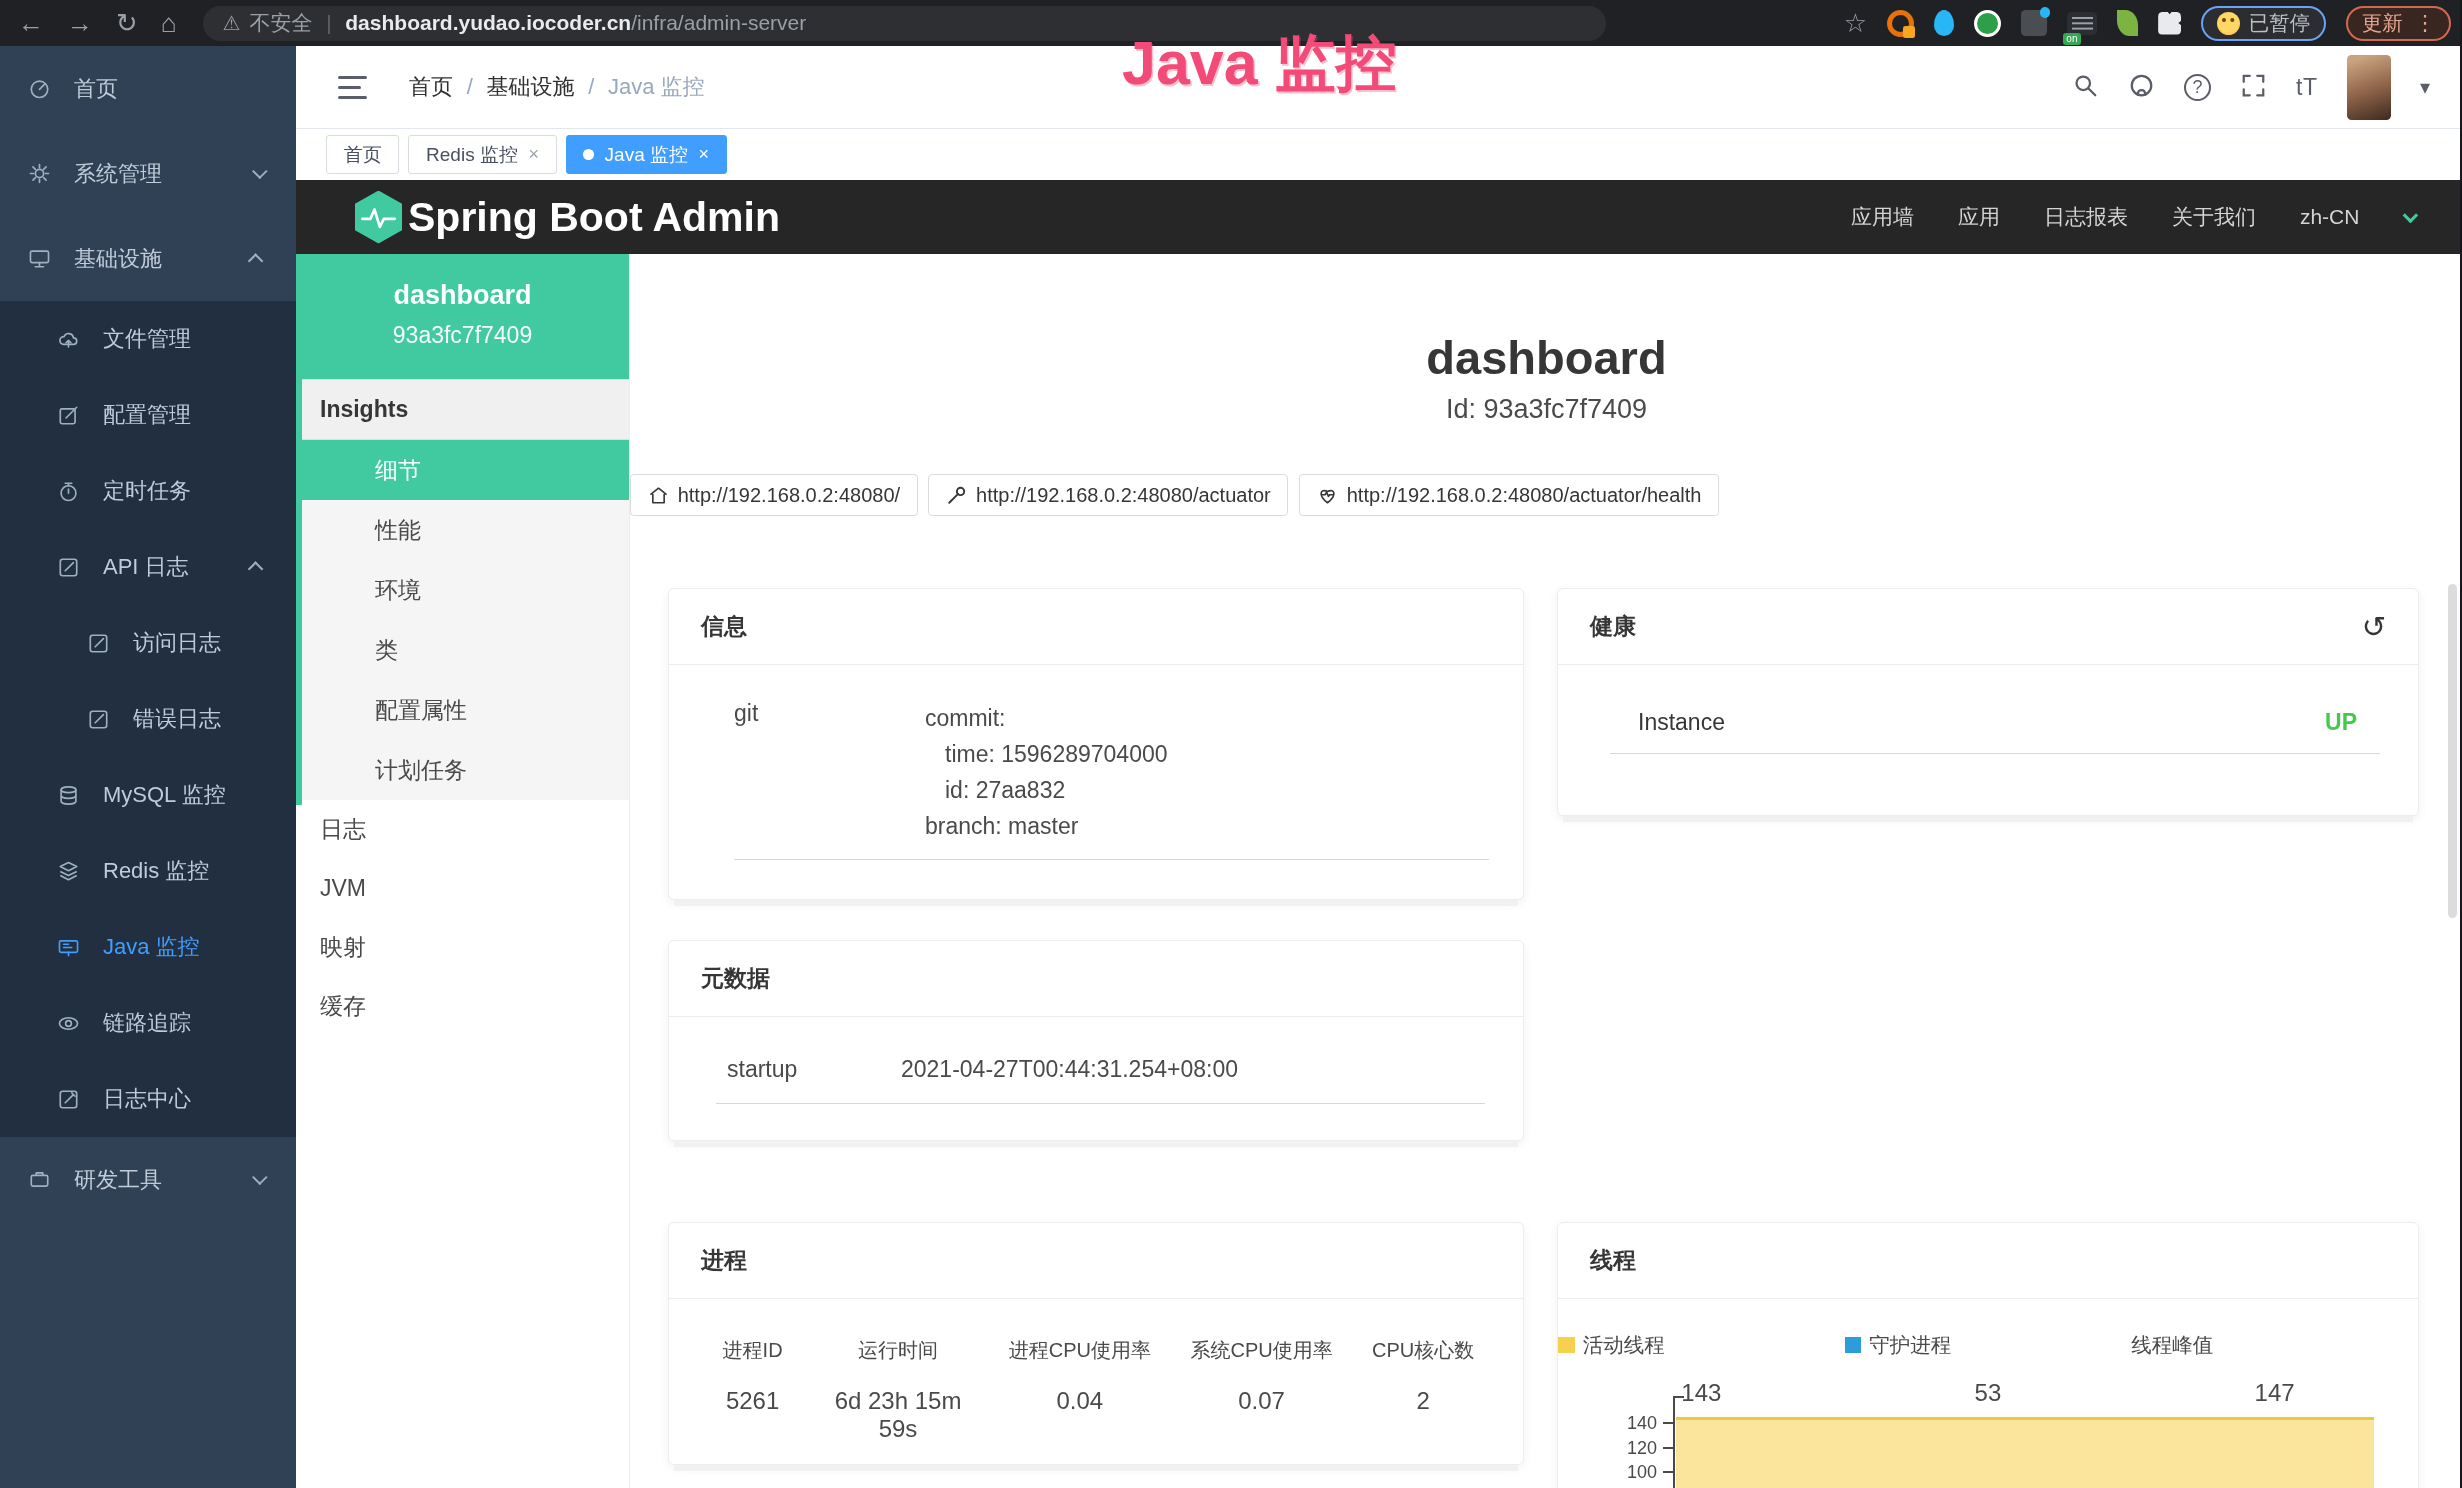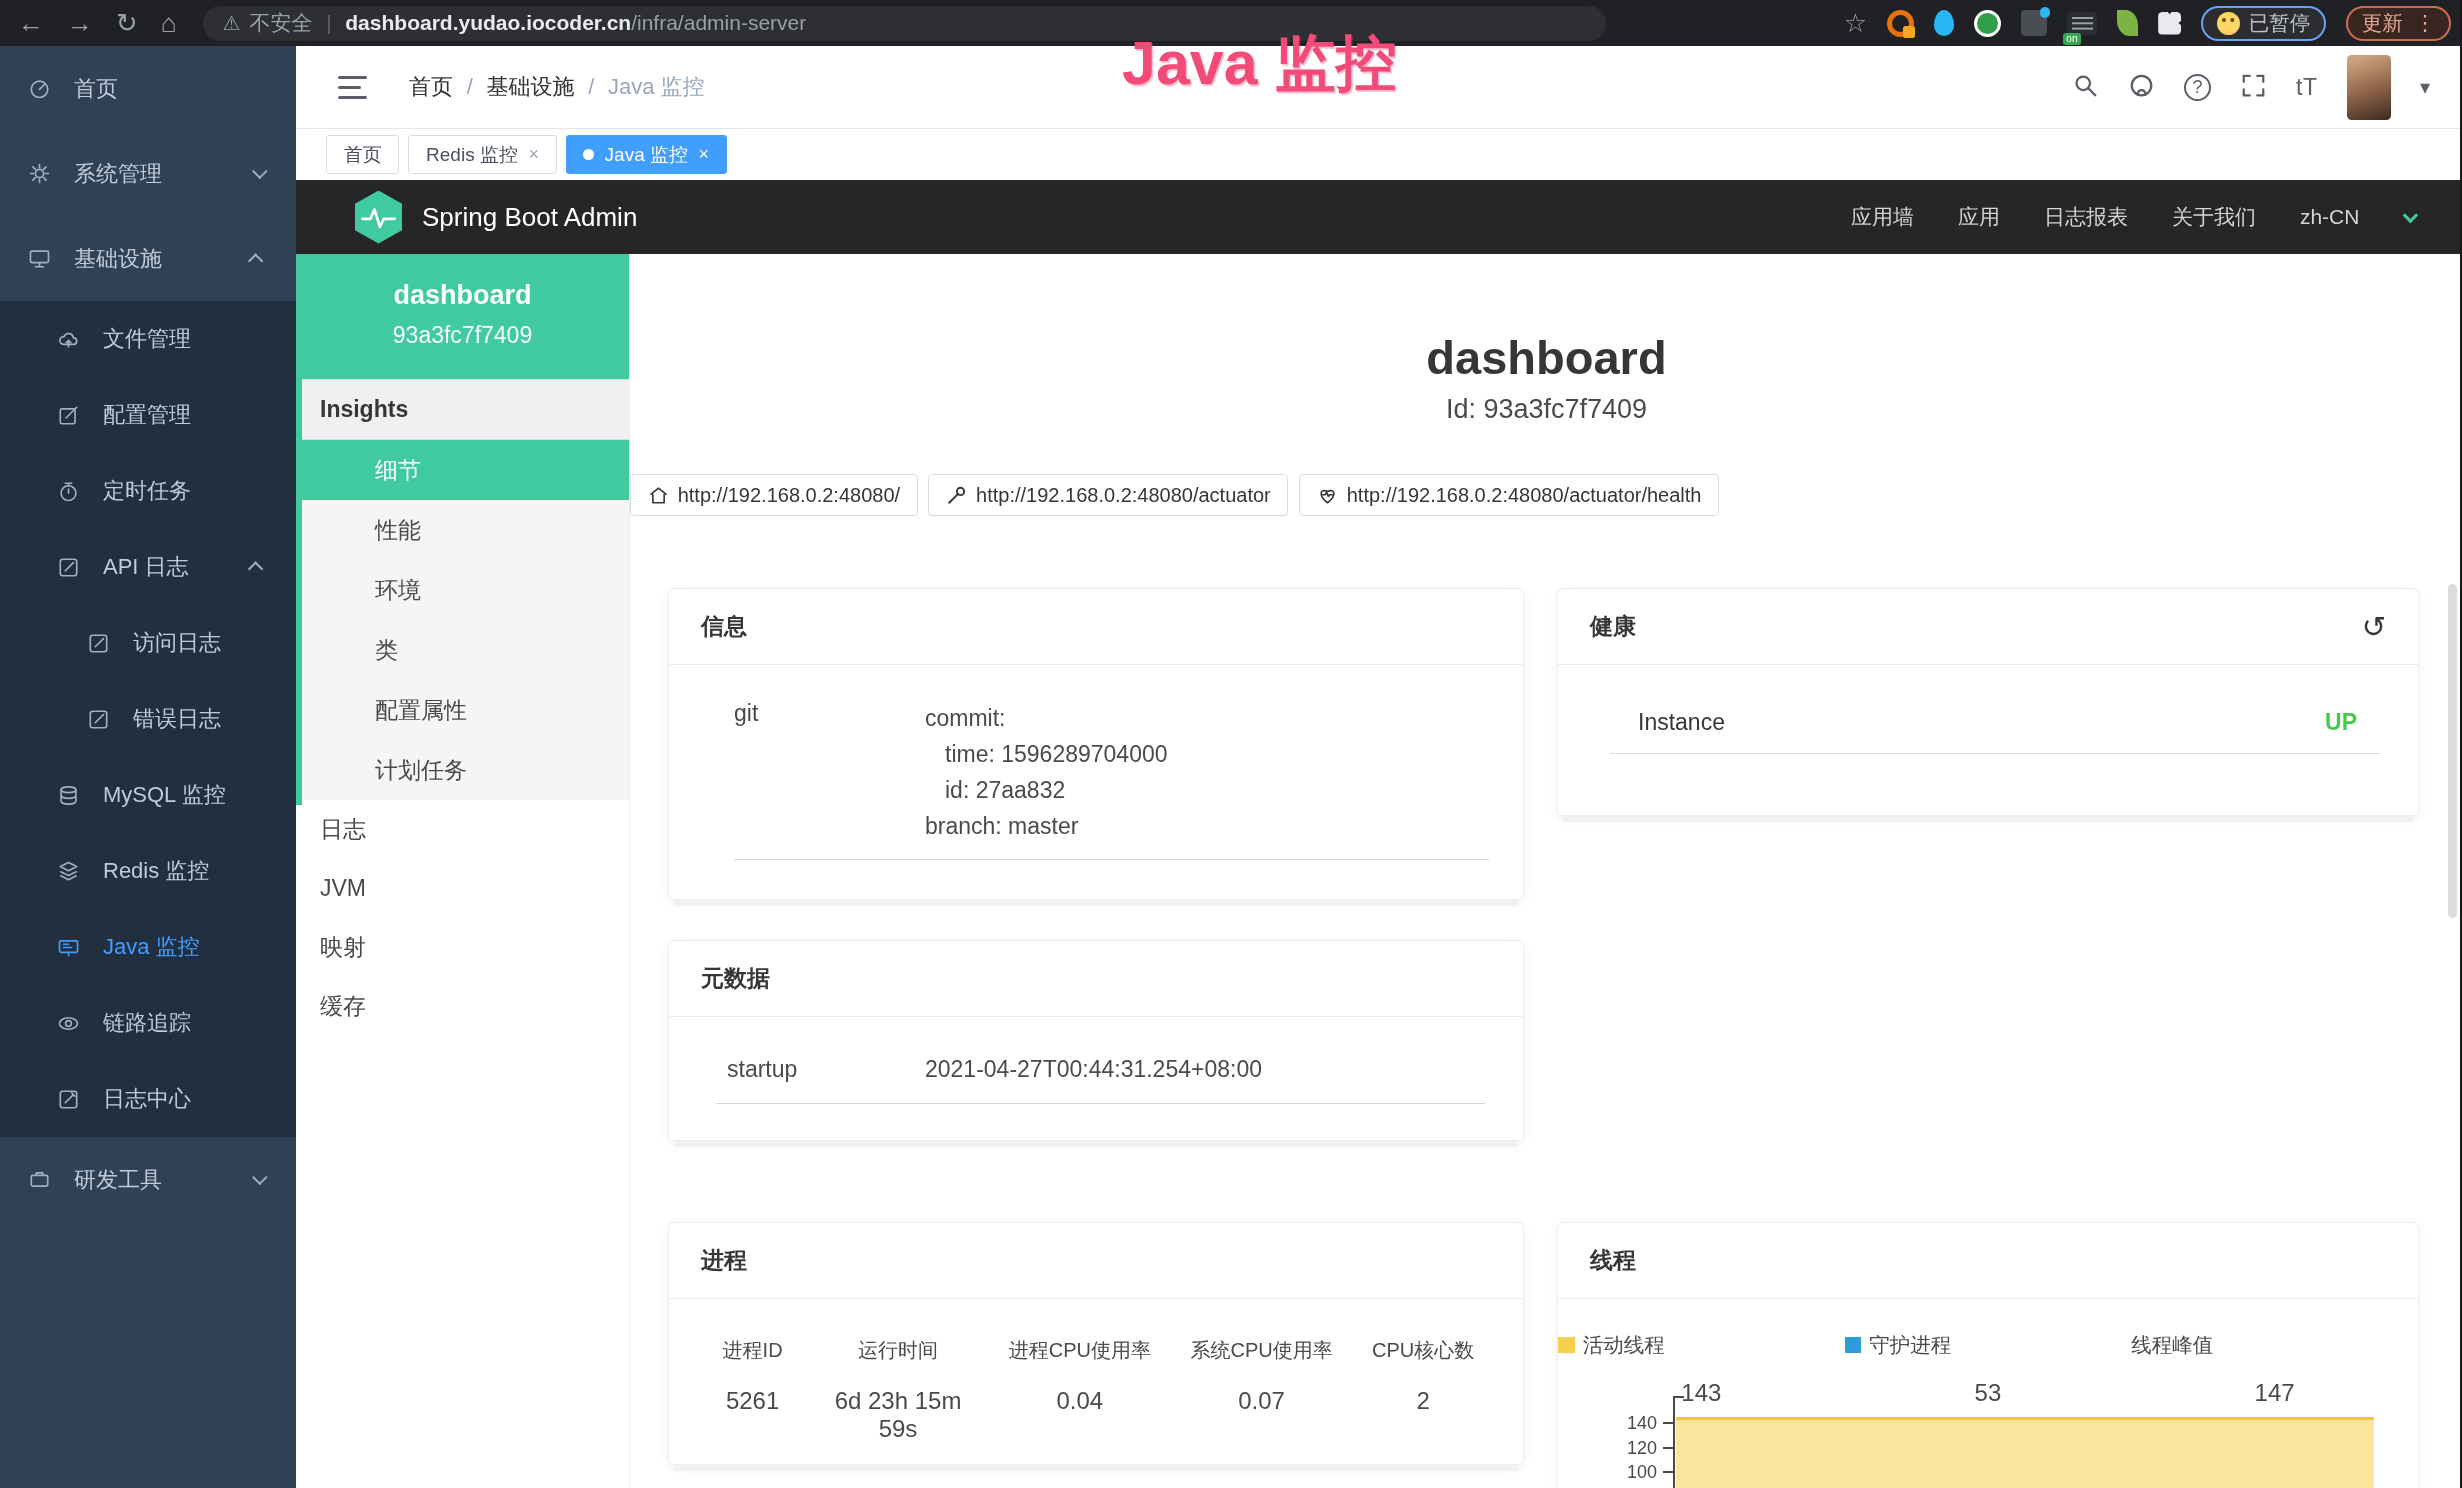--- a/index.html
+++ b/index.html
@@ -75,21 +75,21 @@
 
   .tab-bar{height:51px;background:#fff;display:flex;align-items:center;padding-left:30px;gap:9px;}
   .tab{height:39px;border:0.8px solid #d8dce5;border-radius:3px;padding:0 16.7px;font-size:19px;color:#495060;display:inline-flex;align-items:center;gap:10.6px;background:#fff;cursor:pointer;}
   .tab .x{font-size:18px;color:#9aa2b1;}
   .tab.active{background:var(--blue);border-color:var(--blue);color:#fff;}
   .tab.active .x{color:#fff;}
   .dot{width:10.6px;height:10.6px;border-radius:50%;background:#fff;}
 
   .sba-header{height:74px;background:#262626;display:flex;align-items:center;}
   .hex{margin-left:59px;width:47px;height:53px;background:var(--green);clip-path:polygon(50% 0,100% 25%,100% 75%,50% 100%,0 75%,0 25%);display:flex;align-items:center;justify-content:center;}
-  .brand{margin-left:20px;font-size:26px;font-weight:normal;color:#fff;}
+  .brand{margin-left:6px;font-size:41px;font-weight:bold;color:#fff;}
   .sba-nav{margin-left:auto;margin-right:49px;display:flex;align-items:center;gap:44px;font-size:21px;color:#d4d4d4;}
   .sba-nav .gcaret{width:10.6px;height:10.6px;border-right:3px solid var(--green);border-bottom:3px solid var(--green);transform:rotate(45deg) translateY(-3px);}
 
   .sba-body{position:relative;height:1403px;background:#fff;}
   .green-strip{position:absolute;left:0;top:0;width:6px;height:551px;background:var(--green);z-index:3;}
   .sba-menu{position:absolute;left:0;top:0;width:334px;height:1235px;border-right:0.8px solid #ededed;background:#fff;}
   .inst-head{height:125px;background:var(--green);color:#fff;text-align:center;padding-top:26px;cursor:pointer;}
   .inst-name{font-size:27px;font-weight:bold;}
   .inst-id{font-size:23px;margin-top:10.6px;opacity:.95;}
   .sec-head{height:61px;background:#f0f0f0;border-top:0.8px solid #ddd;border-bottom:0.8px solid #ddd;display:flex;align-items:center;padding-left:24px;font-size:23px;font-weight:bold;color:var(--ink);}
@@ -117,21 +117,21 @@
   .card-info .v div:nth-child(2),.card-info .v div:nth-child(3){padding-left:20px;}
   .card-info .uline{margin:15px 34px 0 65px;}
 
   .card-health{left:927px;top:334px;width:862px;height:228px;}
   .card-health .kv{padding:44px 61px 0 80px;justify-content:space-between;}
   .card-health .k{color:var(--ink);font-weight:500;}
   .card-health .up{font-weight:bold;font-size:23px;}
   .card-health .uline{margin:16.7px 38px 0 52px;}
 
   .card-meta{left:38px;top:686px;width:856px;height:201px;}
-  .card-meta .kv{padding:39px 34px 0 58px;gap:24px;}
+  .card-meta .kv{padding:39px 34px 0 58px;}
   .card-meta .k{width:174px;}
   .card-meta .uline{margin:20px 38px 0 47px;}
 
   .card-proc{left:38px;top:968px;width:856px;height:243px;}
   .proc-row{display:flex;padding:0 23px;text-align:center;}
   .proc-row.labels{margin-top:38px;font-size:20px;color:var(--body-ink);}
   .proc-row.vals{margin-top:23px;font-size:24px;color:var(--body-ink);}
   .pc1{width:15%;} .pc2{width:21%;} .pc3{width:24%;} .pc4{width:21%;} .pc5{width:19%;}
 
   .card-thr{left:927px;top:968px;width:862px;height:319px;}

